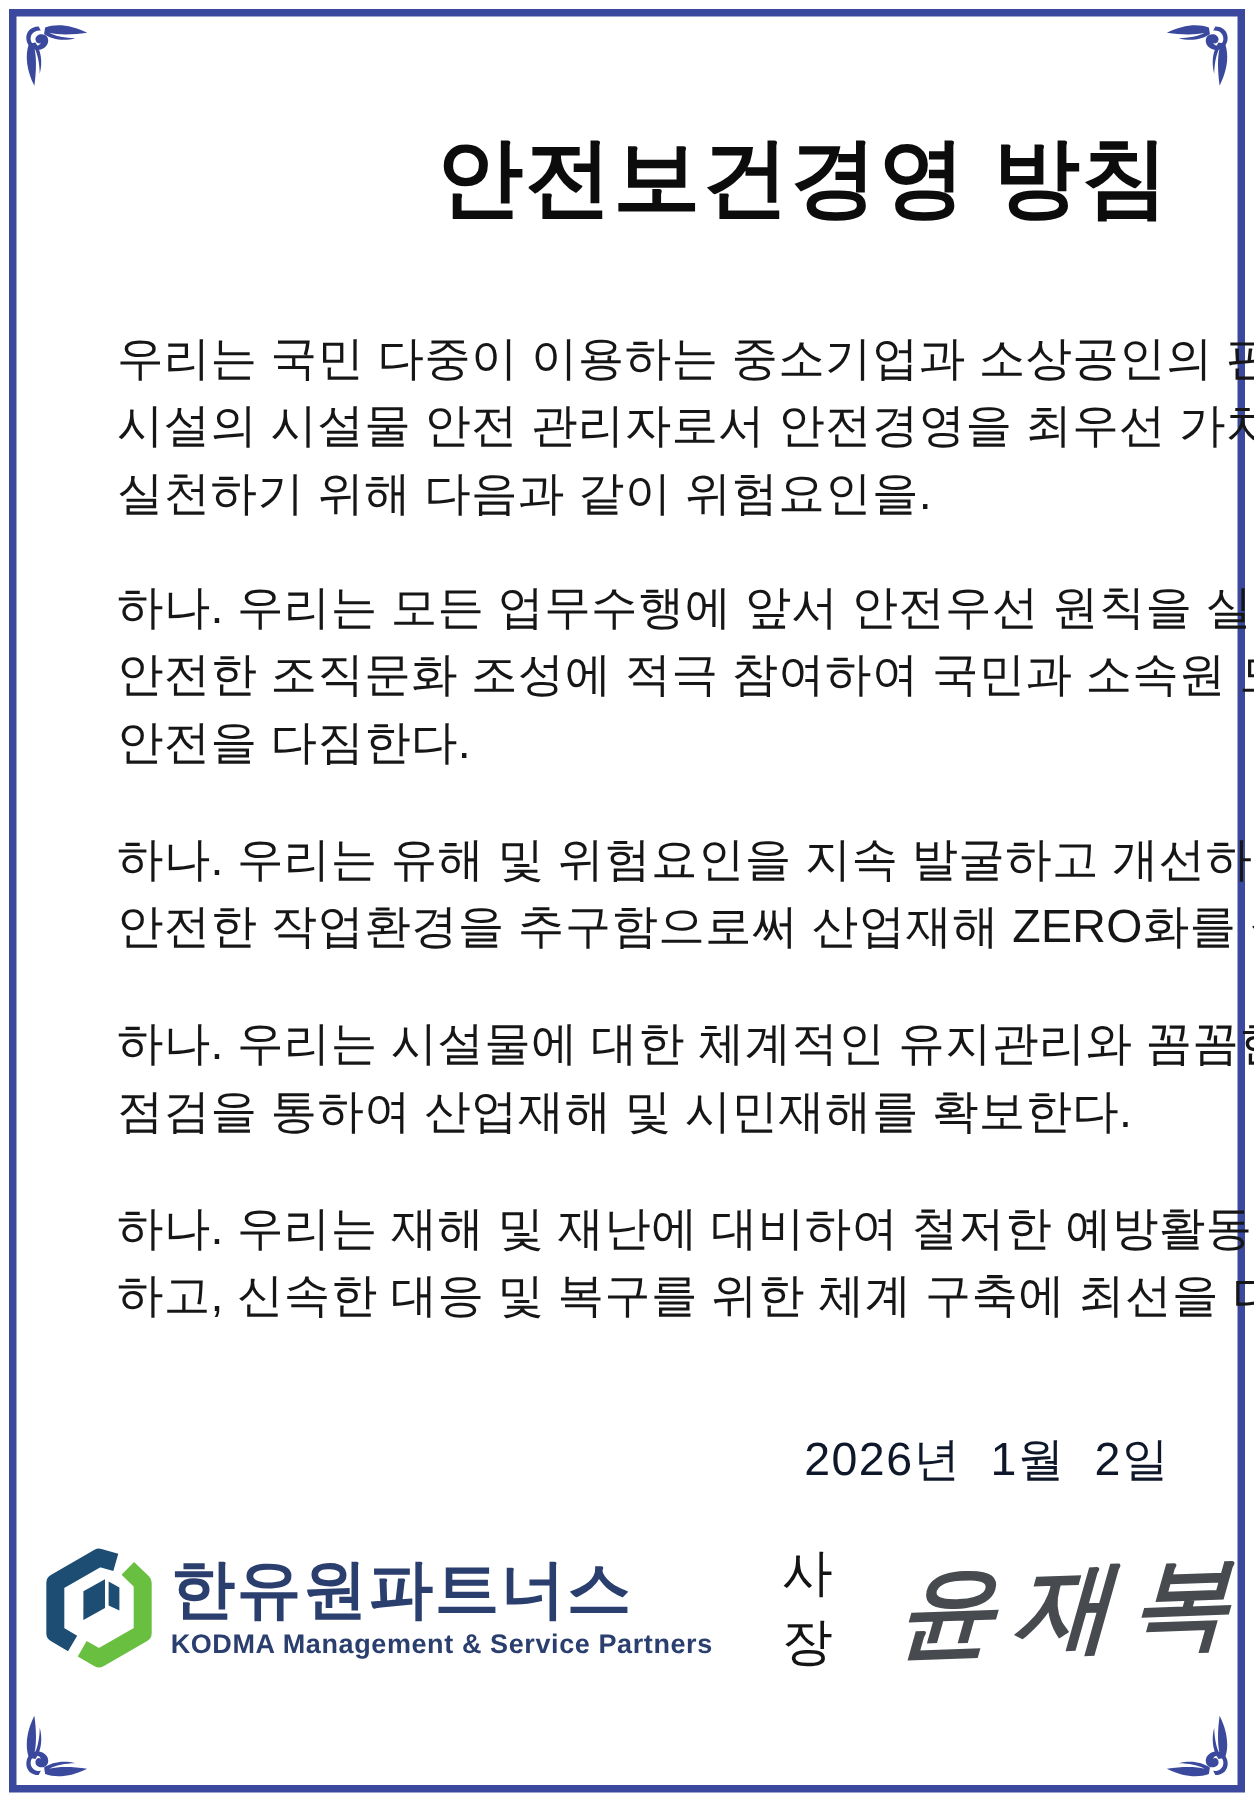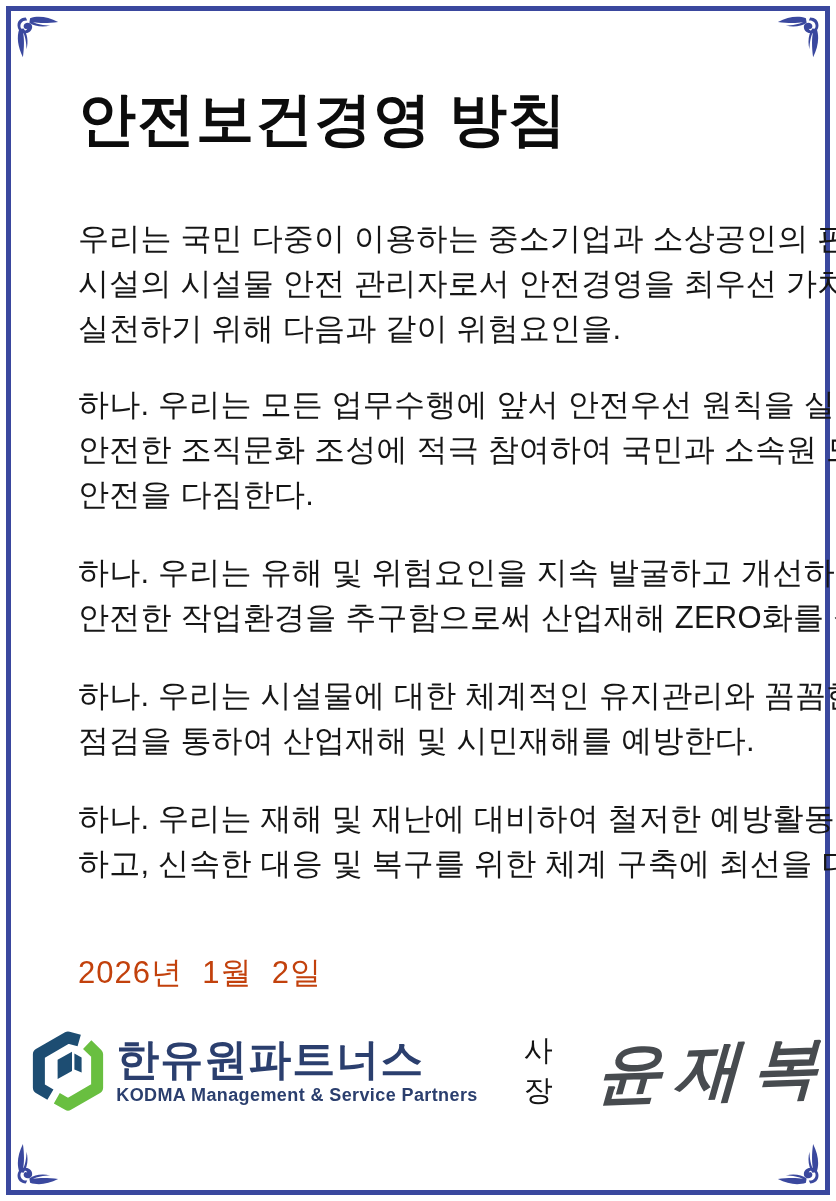--- a/index.html
+++ b/index.html
@@ -33,21 +33,21 @@
   .corner.br { bottom: 14px; right: 15px; transform: scale(-1,-1); }
 
   .content {
     position: absolute;
     inset: 0;
     padding: 0 56px 0 78px;
   }
 
   .doc-title {
     margin-top: 86px;
-    text-align: left;
+    text-align: right;
     font-size: 58px;
     line-height: 66px;
     font-weight: 700;
     color: #0c0c0c;
     letter-spacing: 1px;
   }
 
   .para {
     font-size: 31px;
     line-height: 45px;
@@ -55,23 +55,23 @@
     letter-spacing: 0.2px;
   }
   .para .line { white-space: nowrap; }
   .intro { margin-top: 64px; }
   .pledge { margin-top: 33px; }
   .pledge:first-of-type { margin-top: 0; }
   .pledges { margin-top: 31px; }
 
   .doc-date {
     margin-top: 66px;
-    text-align: left;
+    text-align: right;
     font-size: 31px;
-    color: #c2410c;
+    color: #0f172a;
     white-space: pre;
     letter-spacing: 1px;
   }
 
   .footer {
     margin-top: 32px;
     display: flex;
     align-items: center;
     justify-content: center;
     gap: 12px;
@@ -97,21 +97,21 @@
     margin-top: 3px;
     font-size: 18px;
     font-weight: 700;
     color: #2b3f6e;
     letter-spacing: 0.4px;
     white-space: nowrap;
   }
 
   .signer-title {
     margin-left: 34px;
-    font-size: 29px;
+    font-size: 34px;
     color: #141414;
     letter-spacing: 5px;
   }
 
   .signature {
     margin-left: 26px;
     font-family: "DejaVu Serif", serif;
     font-style: italic;
     font-weight: 700;
     font-size: 66px;
@@ -182,21 +182,21 @@
         <div class="line">안전을 다짐한다.</div>
       </div>
 
       <div class="para pledge">
         <div class="line">하나. 우리는 유해 및 위험요인을 지속 발굴하고 개선하여</div>
         <div class="line">안전한 작업환경을 추구함으로써 산업재해 ZERO화를 실현한다.</div>
       </div>
 
       <div class="para pledge">
         <div class="line">하나. 우리는 시설물에 대한 체계적인 유지관리와 꼼꼼한 안전</div>
-        <div class="line">점검을 통하여 산업재해 및 시민재해를 예방한다.</div>
+        <div class="line">점검을 통하여 산업재해 및 시민재해를 확보한다.</div>
       </div>
 
       <div class="para pledge">
         <div class="line">하나. 우리는 재해 및 재난에 대비하여 철저한 예방활동을 실시</div>
         <div class="line">하고, 신속한 대응 및 복구를 위한 체계 구축에 최선을 다한다.</div>
       </div>
     </div>
 
     <div class="doc-date">2026년  1월  2일</div>
 

